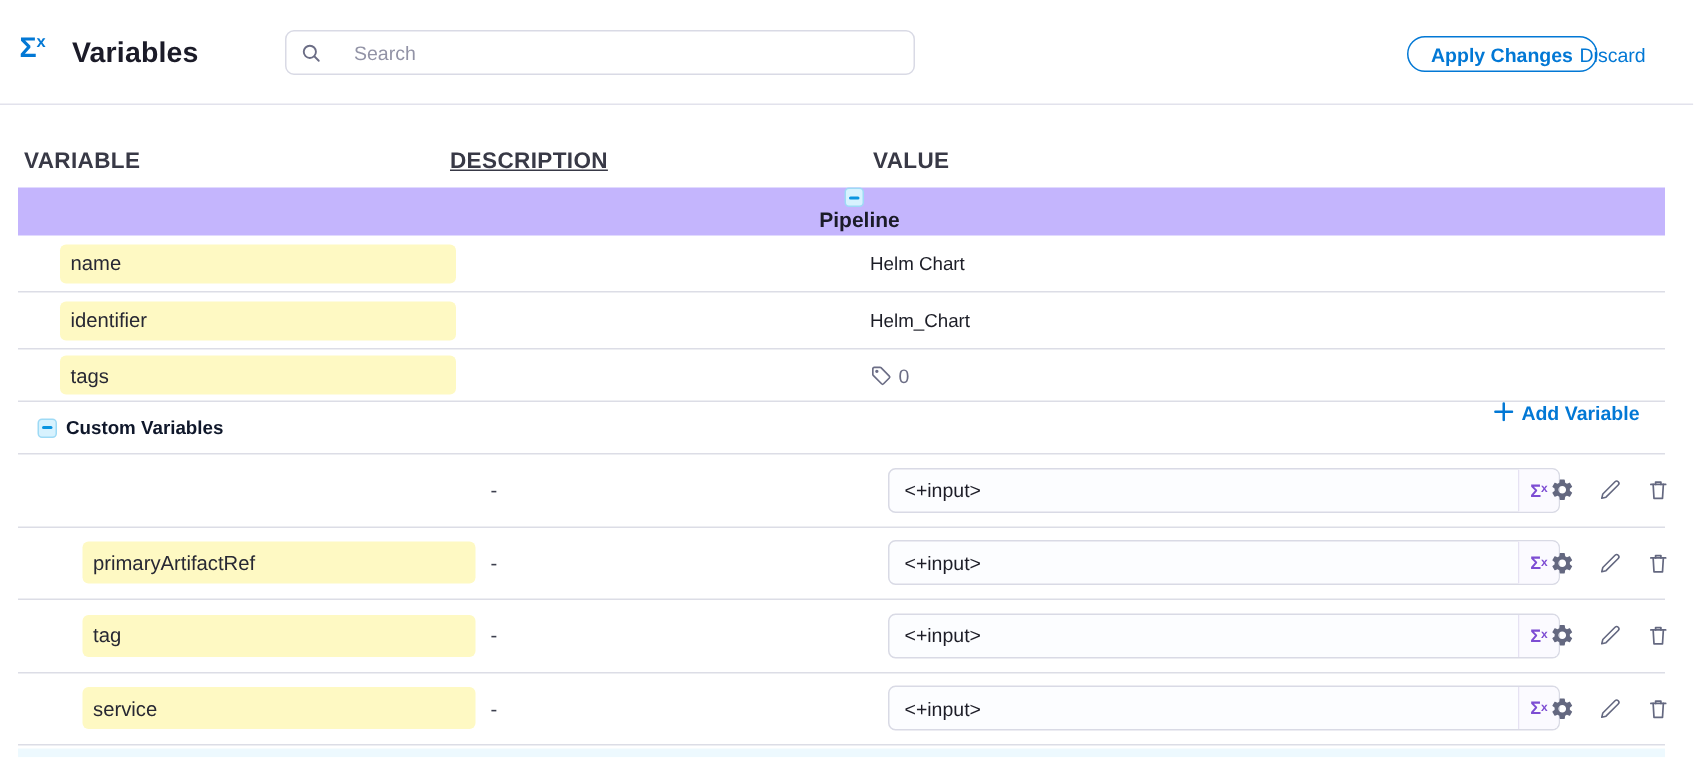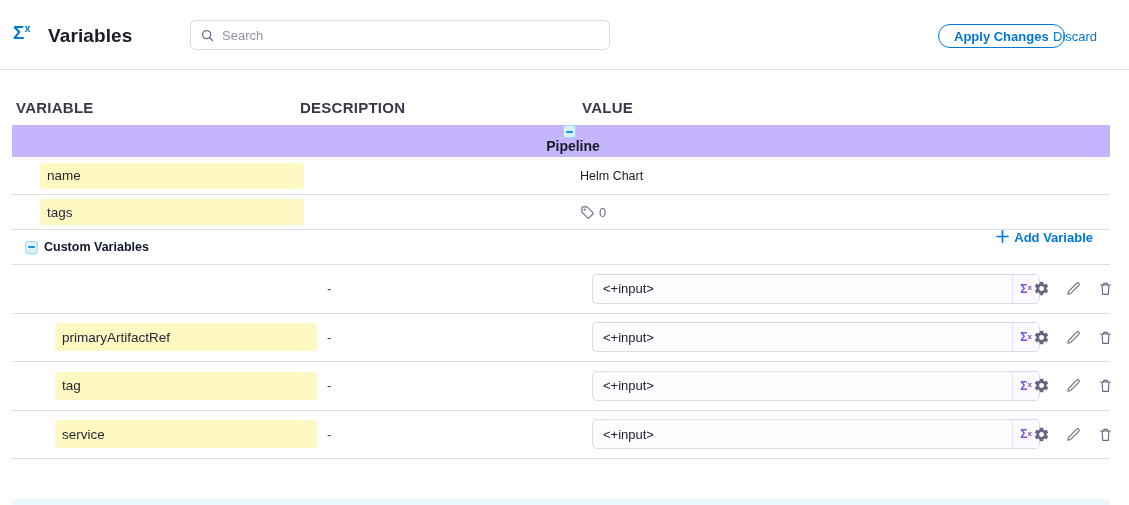--- a/index.html
+++ b/index.html
@@ -12,33 +12,33 @@
             border-bottom:1px solid #e2e2ec; }
   .logo { position:absolute; left:13px; top:23px; color:#0278d5; font-weight:700; line-height:1; }
   .logo .sig { font-size:19px; }
   .logo sup { font-size:11px; font-weight:700; position:relative; top:-1px; left:0px; }
   .page-title { position:absolute; left:48px; top:25px; font-size:19px; font-weight:700; color:#1b1b28; letter-spacing:0.1px; }
   .search { position:absolute; left:190px; top:20px; width:420px; height:30px;
             border:1px solid #d9dae5; border-radius:6px; background:#fff;
             display:flex; align-items:center; padding-left:9px; }
   .search svg { flex:0 0 auto; }
   .search input { border:0; outline:none; background:transparent; font-family:inherit;
-                  font-size:13px; color:#25262d; margin-left:7px; width:360px; }
+                  font-size:13px; color:#25262d; margin-left:21px; width:360px; }
   .search input::placeholder { color:#9293a6; }
   .btn-apply { position:absolute; left:938px; top:24px; height:24px; padding:0 15px;
                background:#fff; border:1px solid #0278d5; border-radius:12px;
                color:#0278d5; font-family:inherit; font-size:13px; font-weight:700; cursor:pointer; }
   .btn-discard { position:absolute; left:1053px; top:29px; font-size:13px; color:#0278d5;
                  text-decoration:none; cursor:pointer; }
 
   
   .colheads { position:absolute; top:99px; left:0; width:1129px; height:14px;
               font-size:15px; font-weight:700; color:#383946; letter-spacing:0.25px; }
   .colheads .c1 { position:absolute; left:16px; }
-  .colheads .c2 { position:absolute; left:300px; }
+  .colheads .c2 { position:absolute; left:300px;text-decoration:underline; }
   .colheads .c3 { position:absolute; left:582px; }
 
   
   .tbl { position:absolute; left:12px; top:125px; width:1098px; }
   .sep-b { border-bottom:1px solid #dcdde6; }
 
   .row-section { height:32px; background:#c4b5fd; display:flex; align-items:center; padding-left:16px;flex-direction:column; }
   .row-section .ttl { font-size:14px; font-weight:700; color:#1b1b28; margin-left:8px; }
 
   .minus-box { width:13px; height:13px; border:1px solid #9edaf5; background:#d7f2fe; border-radius:3px;
@@ -113,20 +113,26 @@
       <span class="ttl">Pipeline</span>
     </div>
 
     <div class="row-nv sep-b">
       <div class="name-chip">
         <span>name</span>
       </div>
       <span class="val">Helm Chart</span>
     </div>
 
+    <div class="row-nv sep-b">
+      <div class="name-chip">
+        <span>identifier</span>
+      </div>
+      <span class="val">Helm_Chart</span>
+    </div>
 
     <div class="row-nv h35 sep-b">
       <div class="name-chip">
         <span>tags</span>
       </div>
       <span class="val-tags">
         <svg width="15" height="15" viewBox="0 0 24 24" fill="none" stroke="#6b6d85" stroke-width="1.8" stroke-linejoin="round">
           <path d="M20.6 12.3l-8.9-8.9A1.5 1.5 0 0 0 10.6 3H4.5A1.5 1.5 0 0 0 3 4.5v6.1c0 .4.16.78.44 1.06l8.9 8.9a1.5 1.5 0 0 0 2.12 0l6.14-6.14a1.5 1.5 0 0 0 0-2.12z"></path>
           <circle cx="7.3" cy="7.3" r="0.9"></circle>
         </svg>

